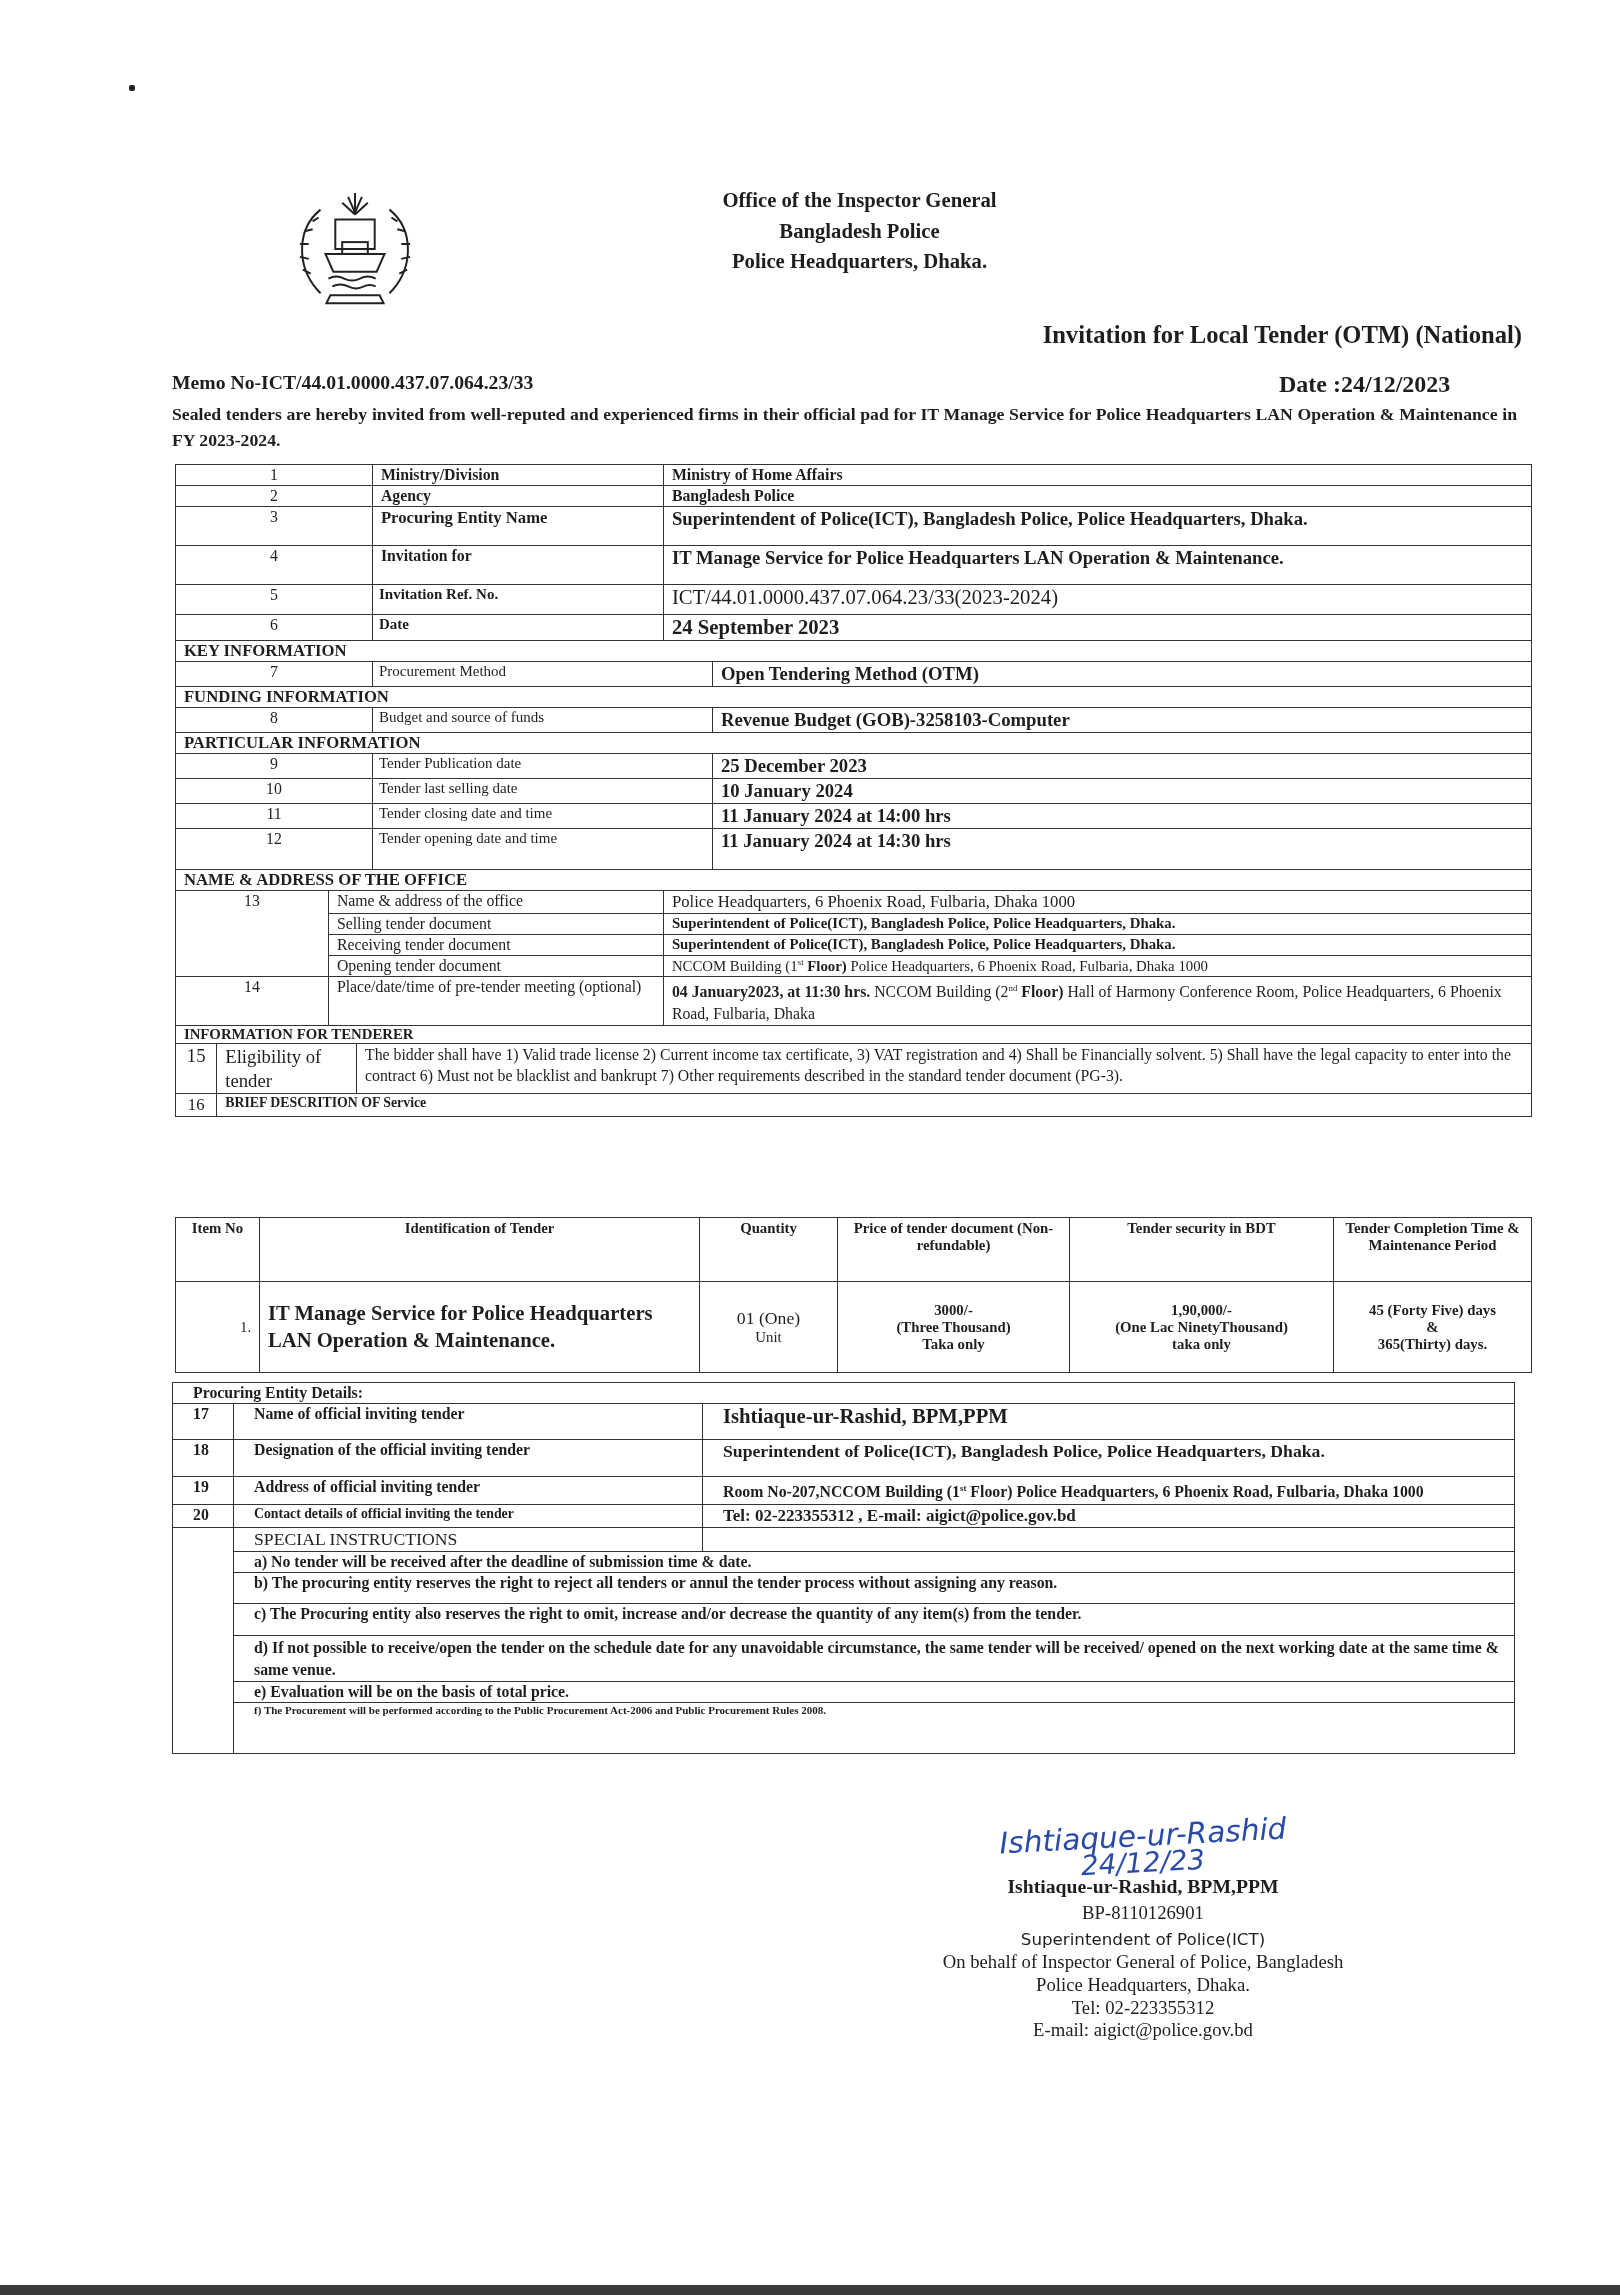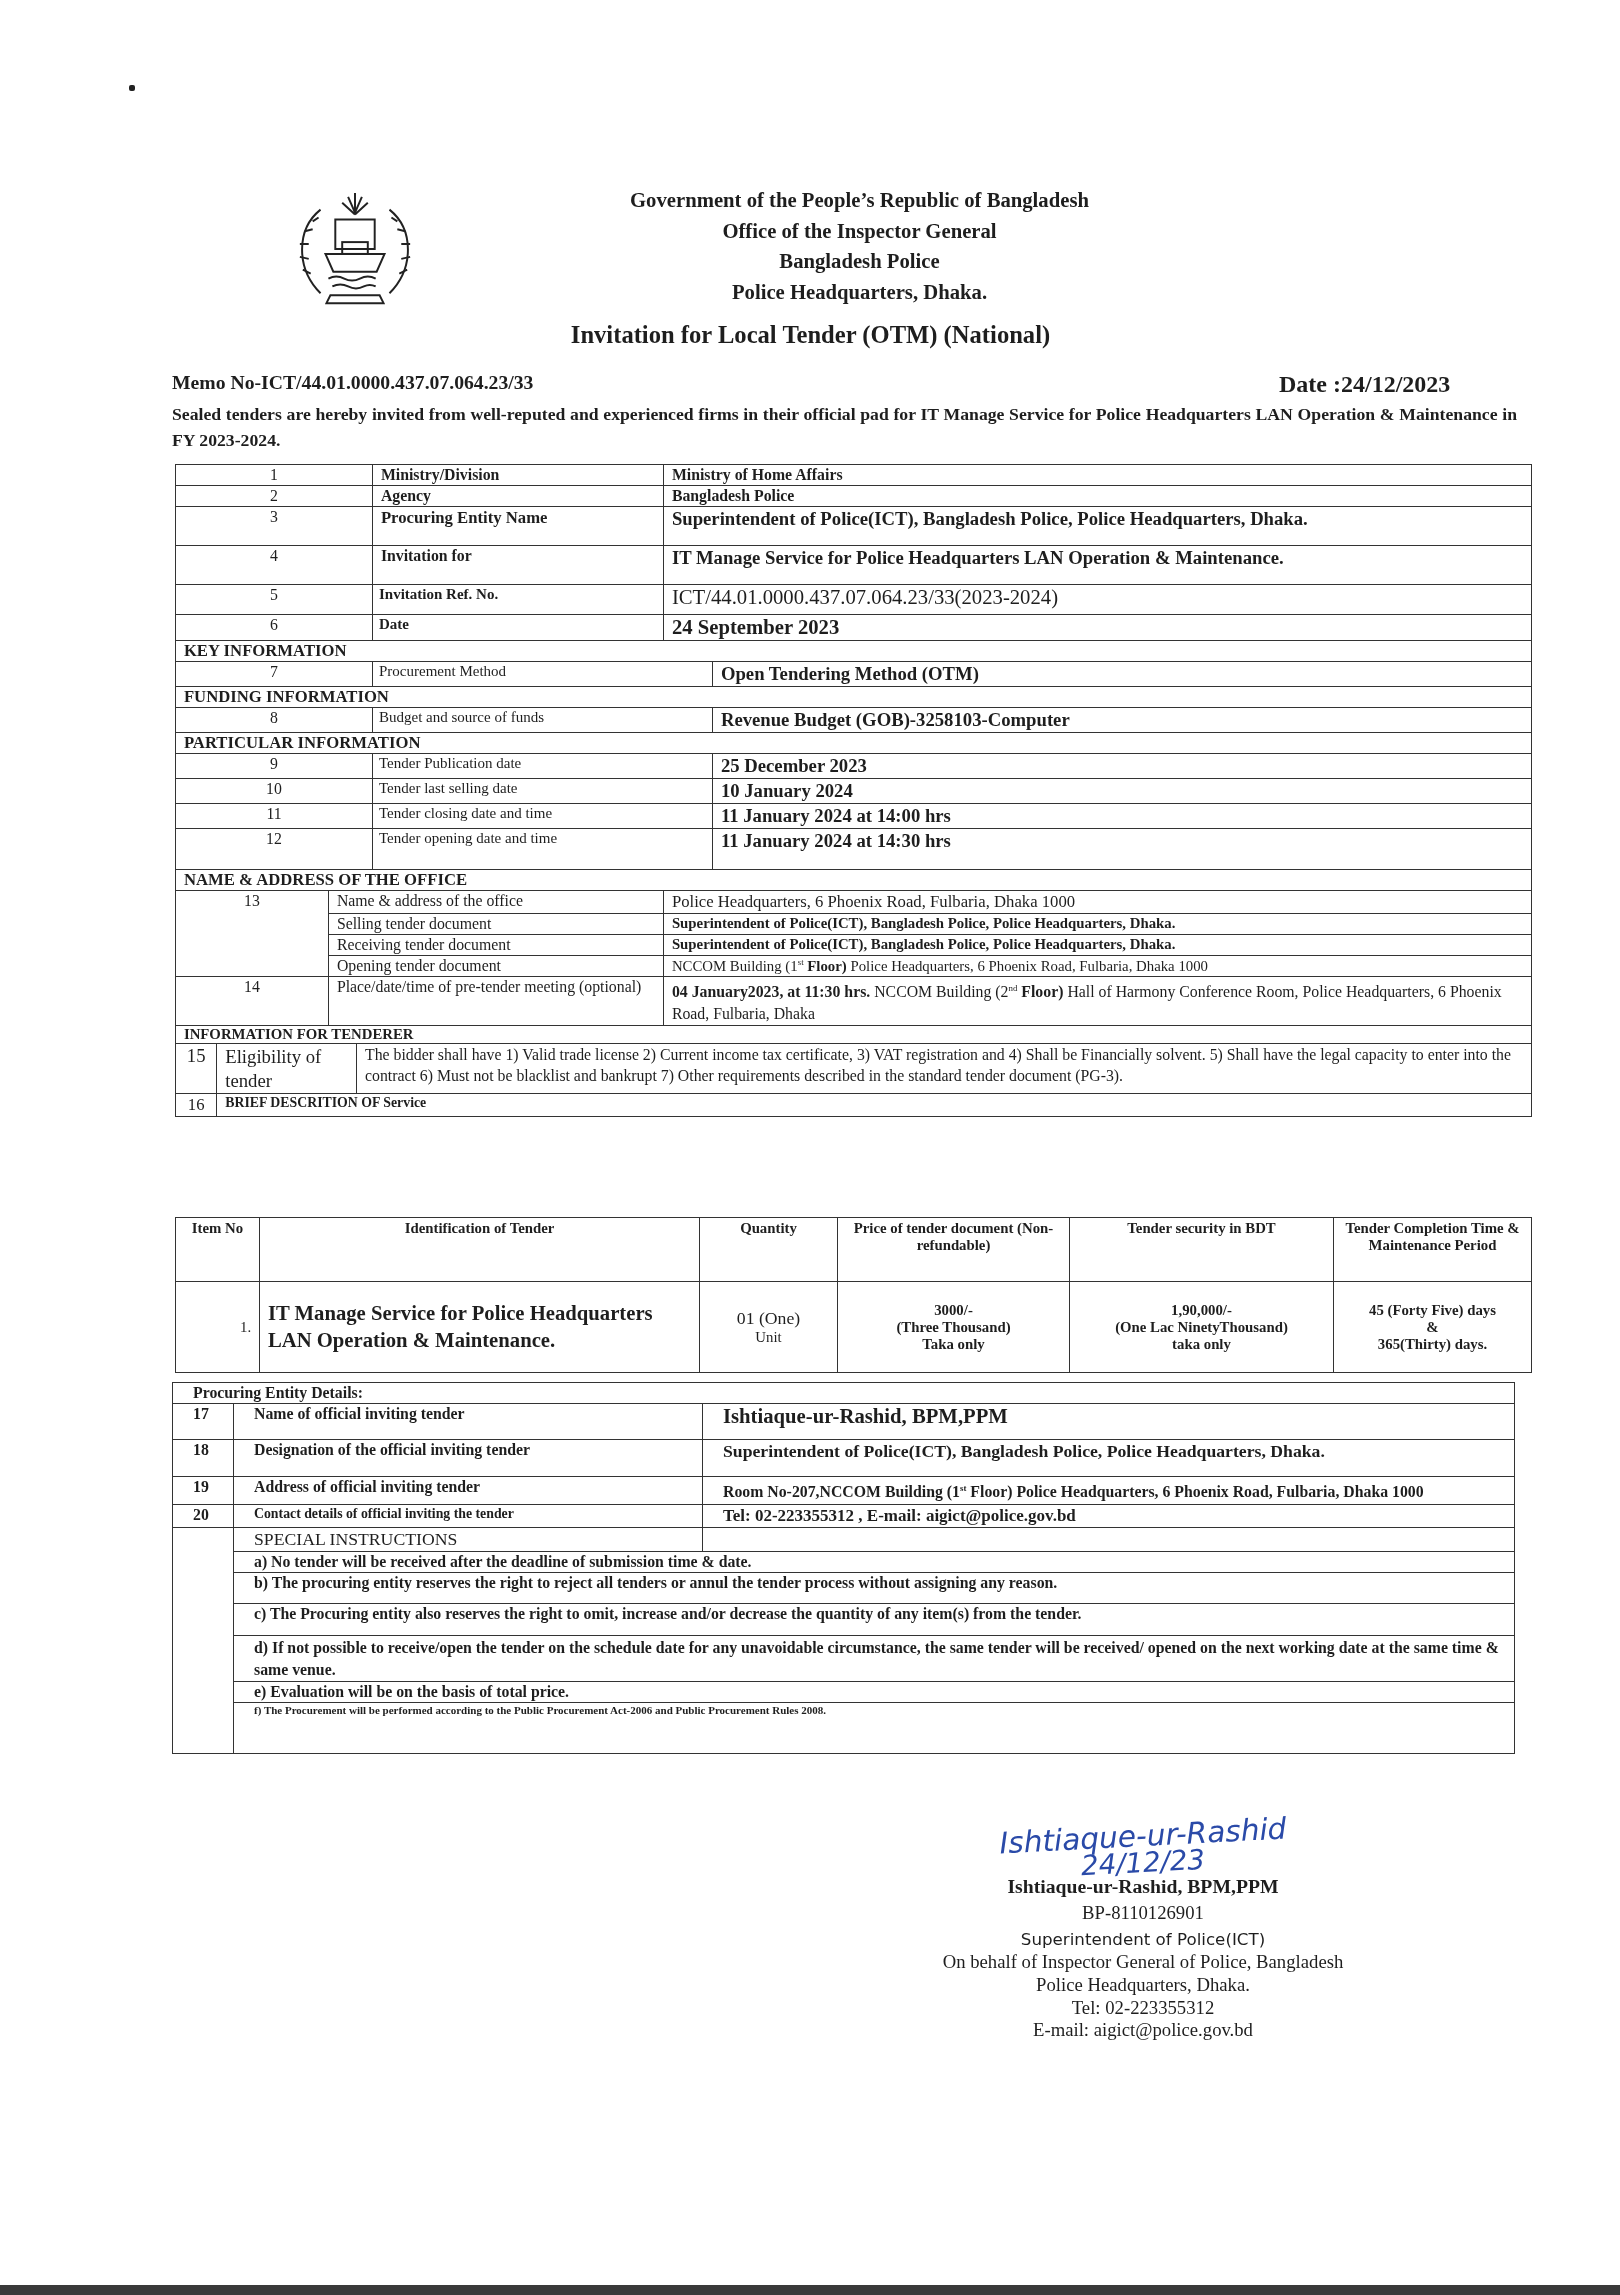--- a/index.html
+++ b/index.html
@@ -1,19 +1,19 @@
 <!DOCTYPE html>
 <html><head>
 <meta charset="utf-8">
 <style>
   html,body{margin:0;padding:0;background:#ffffff;}
   body{width:1620px;height:2295px;position:relative;overflow:hidden;font-family:"Liberation Serif","DejaVu Serif",serif;color:#1e1e1e;}
   .header{position:absolute;left:0;top:185px;width:1620px;text-align:center;}
   .header .hl{font-weight:bold;font-size:20.7px;line-height:30.5px;margin-left:99px;}
-  .title{position:absolute;left:0;top:321px;width:1620px;text-align:center;font-size:24.6px;font-weight:bold;margin-left:0;}
+  .title{position:absolute;left:0;top:321px;width:1620px;text-align:right;font-size:24.6px;font-weight:bold;margin-left:0;}
   .logo{position:absolute;left:291px;top:185px;width:128px;height:128px;}
   .memo{position:absolute;left:172px;top:371px;font-size:19.7px;font-weight:bold;}
   .date{position:absolute;left:1279px;top:371px;font-size:24px;font-weight:bold;}
   .intro{position:absolute;left:172px;top:402px;width:1345px;font-size:17.7px;font-weight:bold;line-height:25.6px;text-align:justify;}
   table{border-collapse:collapse;position:absolute;}
   td,th{border:1.5px solid #333;padding:1px 7.9px;vertical-align:top;}
   .t1{left:175px;top:464px;width:1357px;font-size:15.8px;}
   .t1 .num{text-align:center;width:135px;}
   .sec td{font-weight:bold;font-size:16.7px;padding:0 7.9px;}
   .big{font-size:18.7px;font-weight:bold;}
@@ -46,21 +46,20 @@
       <path d="M35 70 h60 l-8 18 h-44 z"></path>
       <rect x="52" y="58" width="26" height="12"></rect>
       <path d="M38 95 q8 -4 16 0 q8 4 16 0 q8 -4 16 0"></path>
       <path d="M42 103 q8 -4 16 0 q8 4 16 0 q6 -3 12 0"></path>
       <path d="M40 112 h50 l4 8 h-58 z"></path>
     </g>
   </svg>
 </div>
 
 <div class="header">
-  <div class="hl">Government of the People’s Republic of Bangladesh</div>
   <div class="hl">Office of the Inspector General</div>
   <div class="hl">Bangladesh Police</div>
   <div class="hl">Police Headquarters, Dhaka.</div>
 </div>
 <div class="title" style="margin-left:99px;width:1423px;">Invitation for Local Tender (OTM) (National)</div>
 
 <div class="memo">Memo No-ICT/44.01.0000.437.07.064.23/33</div>
 <div class="date">Date :24/12/2023</div>
 <div class="intro">Sealed tenders are hereby invited from well-reputed and experienced firms in their official pad for IT Manage Service for Police Headquarters LAN Operation &amp; Maintenance in FY 2023-2024.</div>
 

